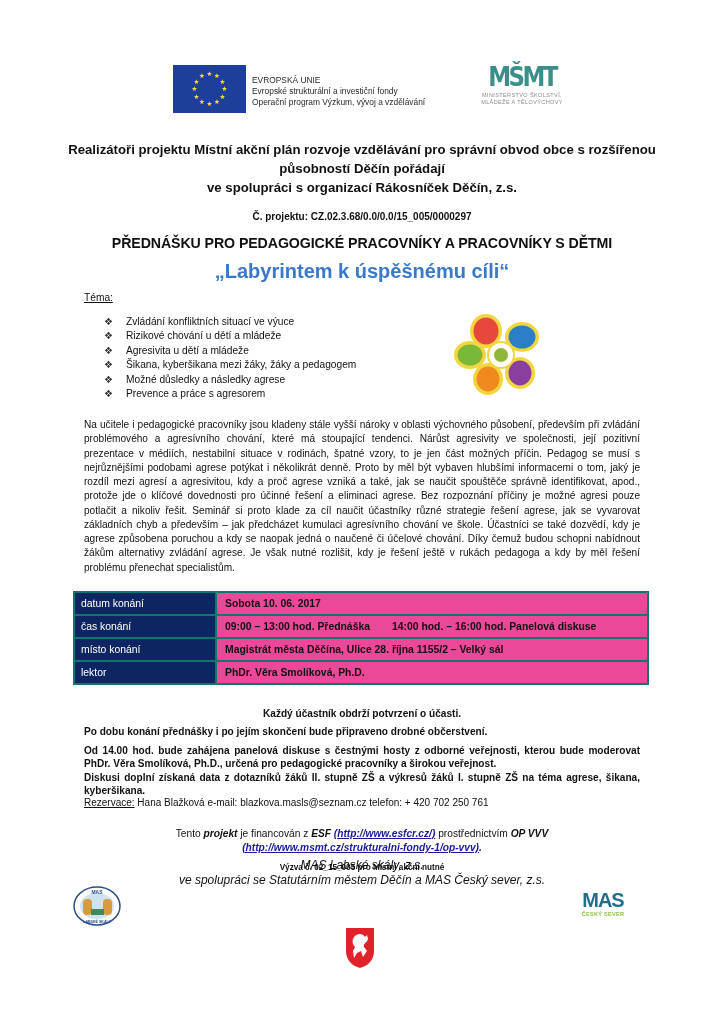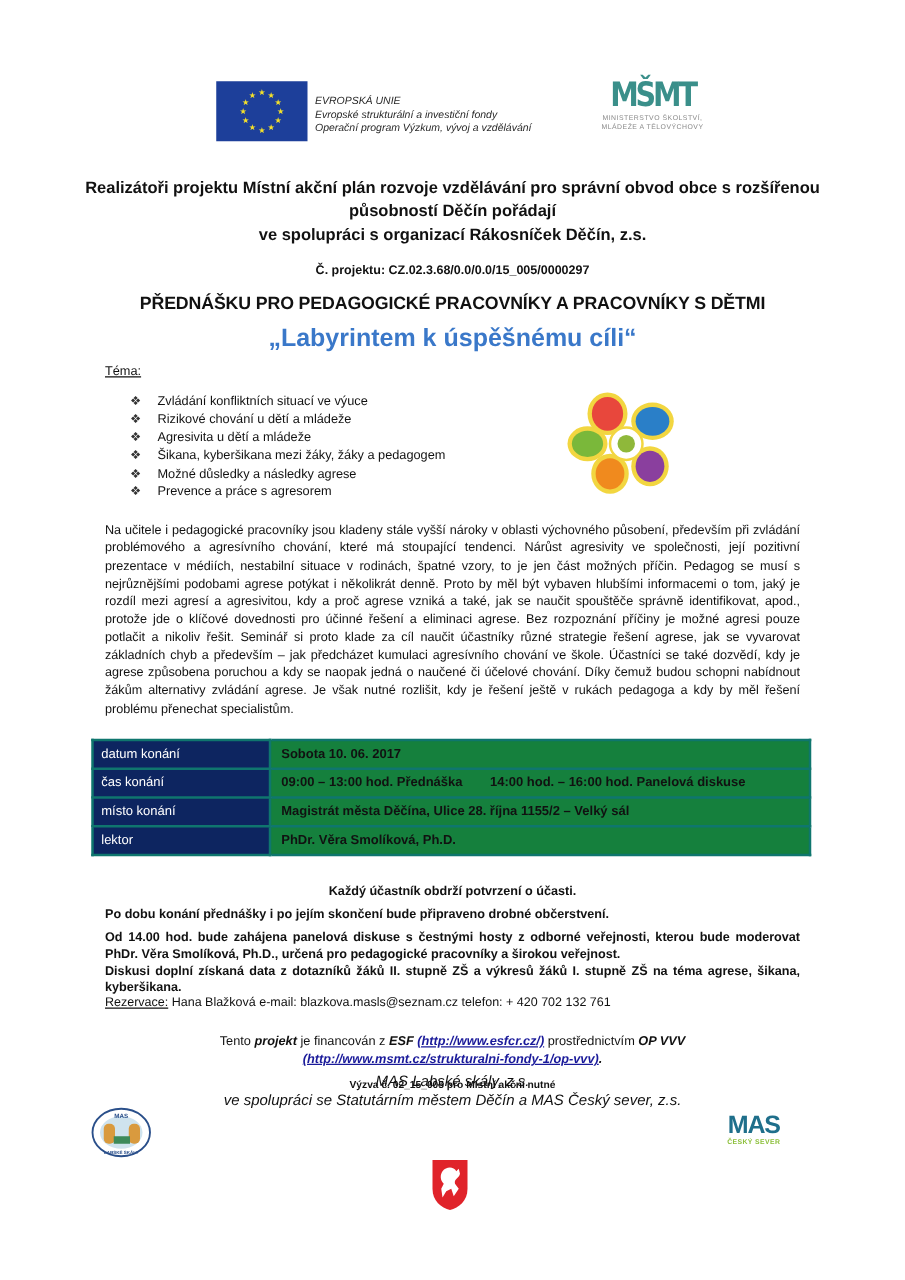--- a/index.html
+++ b/index.html
@@ -3,21 +3,21 @@
 <meta charset="utf-8">
 <style>
   html, body { margin: 0; padding: 0; background: #ffffff; }
   body { width: 724px; height: 1024px; position: relative; overflow: hidden;
          font-family: "Liberation Sans", sans-serif; color: #111; }
   .abs { position: absolute; }
 
   
   #eu-flag { left: 173px; top: 65px; width: 73px; height: 48px; background: #1d3f9a; }
   #eu-text { left: 252px; top: 75px; font-size: 8.4px; line-height: 11.2px; color: #2a2a2a; }
-  #eu-text div { white-space: nowrap; font-style: italic; }
+  #eu-text div { white-space: nowrap; }
   #msmt-logo { left: 462px; top: 62px; width: 120px; height: 58px; text-align: center; }
   #msmt-logo .mark { font-family: "DejaVu Sans", sans-serif; font-size: 27px; font-weight: bold; color: #3a8f8a; letter-spacing: -3px; line-height: 30px; transform: scaleX(0.85); }
   #msmt-logo .sub { font-size: 5.5px; color: #8a8a8a; line-height: 7px; letter-spacing: 0.4px; }
 
   
   .center { left: 60px; width: 604px; text-align: center; }
   #org-title { top: 140px; font-size: 13.2px; font-weight: bold; line-height: 19px; }
   #project-no { top: 211px; font-size: 10px; font-weight: bold; }
   #lecture-title { top: 235px; font-size: 14.2px; font-weight: bold; letter-spacing: -0.1px; }
   #motto { top: 260px; font-size: 20px; font-weight: bold; color: #3a78c9; }
@@ -30,21 +30,21 @@
 
   #flower { left: 452px; top: 303px; width: 100px; height: 100px; }
 
   
   #intro { left: 84px; top: 418px; width: 556px; font-size: 10.1px; line-height: 14.25px; text-align: justify; }
 
   
   #info-table { left: 73px; top: 591px; width: 576px; border-collapse: collapse; font-size: 10.4px; font-weight: bold; }
   #info-table td { height: 21px; padding: 0 6px; border: 2px solid #0f766e; }
   #info-table td.k { background: #0d2560; color: #ffffff; width: 128px; font-weight: normal; }
-  #info-table td.v { background: #15803d; color: #111; padding-left: 8px; }
+  #info-table td.v { background: #ec4899; color: #111; padding-left: 8px; }
   .gap { display: inline-block; width: 22px; }
 
   
   #notes { left: 84px; top: 707px; width: 556px; font-size: 10.1px; font-weight: bold; line-height: 13.4px; }
   #notes p { margin: 0 0 5px 0; text-align: justify; }
   #notes .c { text-align: center; }
   #reservation { left: 84px; top: 797px; font-size: 10px; white-space: nowrap; }
   #reservation .u { text-decoration: underline; }
 
   
@@ -152,21 +152,21 @@
 </tbody>
   </table>
 
 <div id="notes" class="abs">
   <p class="c">Každý účastník obdrží potvrzení o účasti.</p>
   <p>Po dobu konání přednášky i po jejím skončení bude připraveno drobné občerstvení.</p>
   <p style="margin-bottom:0">Od 14.00 hod. bude zahájena panelová diskuse s čestnými hosty z odborné veřejnosti, kterou bude moderovat PhDr. Věra Smolíková, Ph.D., určená pro pedagogické pracovníky a širokou veřejnost.</p>
   <p>Diskusi doplní získaná data z dotazníků žáků II. stupně ZŠ a výkresů žáků I. stupně ZŠ na téma agrese, šikana, kyberšikana.</p>
 </div>
 <div id="reservation" class="abs">
-  <span class="u">Rezervace:</span><span> Hana Blažková e-mail: blazkova.masls@seznam.cz telefon: + 420 702 132 761</span>
+  <span class="u">Rezervace:</span><span> Hana Blažková e-mail: blazkova.masls@seznam.cz telefon: + 420 702 250 761</span>
 </div>
 
 <div id="funding" class="abs center">
   <span>Tento </span><span class="bi">projekt</span><span> je financován z </span><span class="bi">ESF</span> <a>(http://www.esfcr.cz/)</a><span> prostřednictvím </span><span class="bi">OP VVV</span><br>
   <a>(http://www.msmt.cz/strukturalni-fondy-1/op-vvv)</a><span class="bi">.</span>
 </div>
 <div id="call" class="abs center">Výzva č. 02_15_005 pro Místní akční nutné</div>
 
 <svg id="mas-ls-logo" class="abs" viewBox="0 0 50 42">
   <ellipse cx="25" cy="21" rx="23" ry="19" fill="#fff" stroke="#2a4f8a" stroke-width="1.5"></ellipse>

